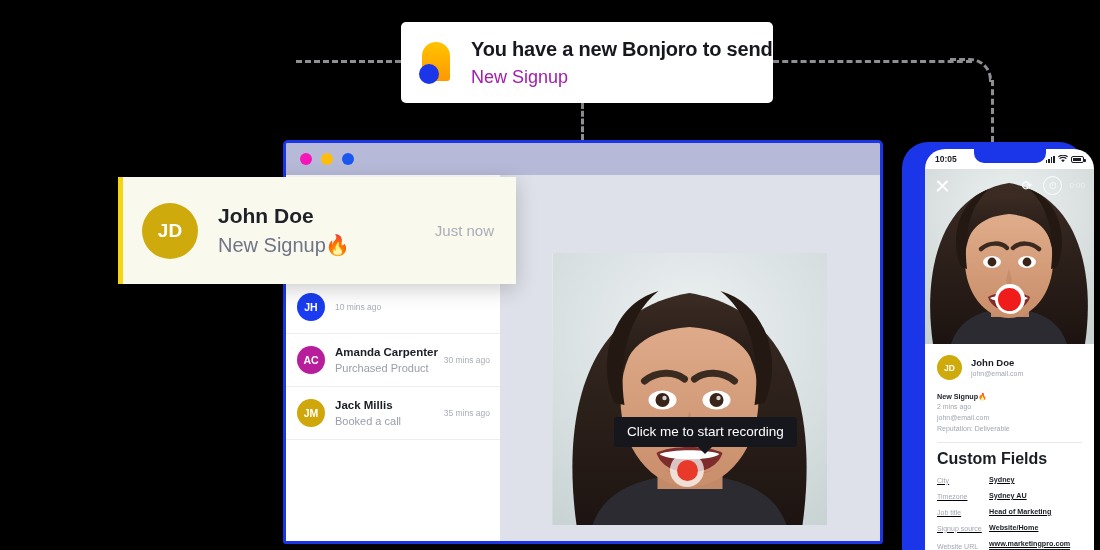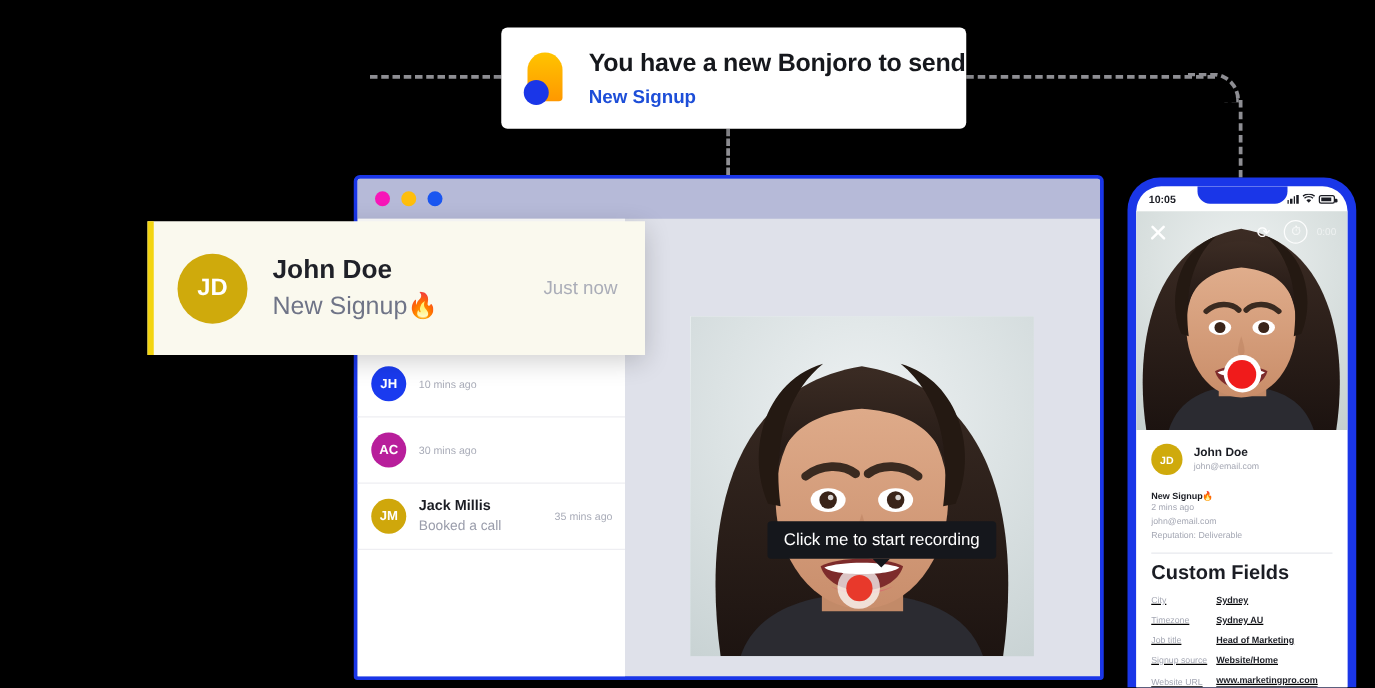--- a/index.html
+++ b/index.html
@@ -52,21 +52,21 @@
   .toast-logo .dot {
     position: absolute; left: 0px; bottom: 0px;
     width: 20px; height: 20px; border-radius: 50%;
     background: #1a36e8;
   }
   .toast-title {
     font-size: 20px; font-weight: bold; color: #16181d;
     letter-spacing: -.2px; line-height: 1.2;
   }
   .toast-sub {
-    font-size: 15px; color: #1d4ed8; margin-top: 6px; font-weight: 700;
+    font-size: 18px; color: #a21caf; margin-top: 6px; font-weight: 400;
   }
 
   
   #browser {
     position: absolute; left: 283px; top: 140px;
     width: 600px; height: 404px;
     background: #dfe1ea;
     border: 3px solid #1a36e8;
     border-radius: 5px 5px 3px 3px;
     overflow: hidden;
@@ -180,21 +180,21 @@
     width: 183px; height: 408px;
     background: #1a36e8;
     border-radius: 26px 26px 0 0;
     padding: 7px 7px 0 7px;
     z-index: 20;
   }
   #phone-screen {
     width: 169px; height: 401px;
     background: #fff;
     border-radius: 20px 20px 0 0;
-    overflow: hidden; position: relative;
+    overflow: hidden; position: relative; margin-left: 16px;
   }
   #notch {
     position: absolute; left: 50%; transform: translateX(-50%); top: 0;
     width: 72px; height: 14px; background: #1a36e8;
     border-radius: 0 0 10px 10px; z-index: 5;
   }
   #status-bar {
     height: 20px; display: flex; align-items: center;
     justify-content: space-between; padding: 0 10px;
     font-size: 8.5px; font-weight: bold; color: #1b1d24;
@@ -318,20 +318,24 @@
               <div class="contact-desc">Attended Webinar</div>
             </div>
             <div class="contact-time">2 mins ago</div>
           </div>
           <div class="contact-row">
             <div class="contact-avatar" style="background:#1a3bef">JH</div>
             <div class="contact-time">10 mins ago</div>
           </div>
           <div class="contact-row">
             <div class="contact-avatar" style="background:#b81e9b">AC</div>
+            <div class="contact-text">
+              <div class="contact-name">Amanda Carpenter</div>
+              <div class="contact-desc">Purchased Product</div>
+            </div>
             <div class="contact-time">30 mins ago</div>
           </div>
           <div class="contact-row">
             <div class="contact-avatar" style="background:#cfa70b">JM</div>
             <div class="contact-text">
               <div class="contact-name">Jack Millis</div>
               <div class="contact-desc">Booked a call</div>
             </div>
             <div class="contact-time">35 mins ago</div>
           </div>

